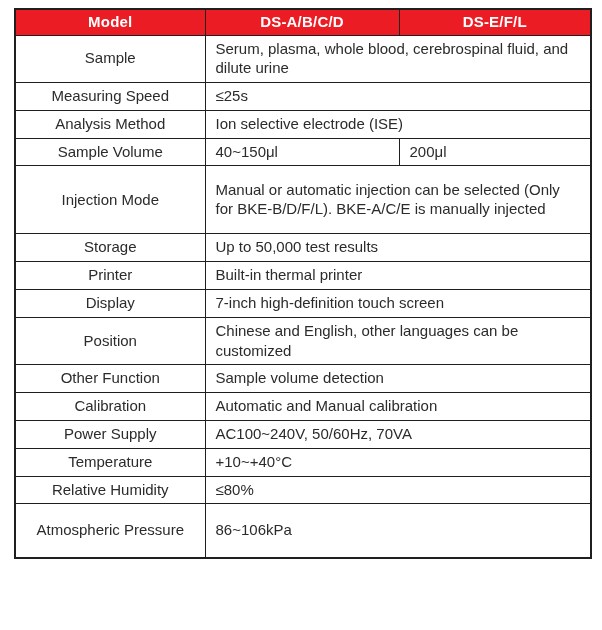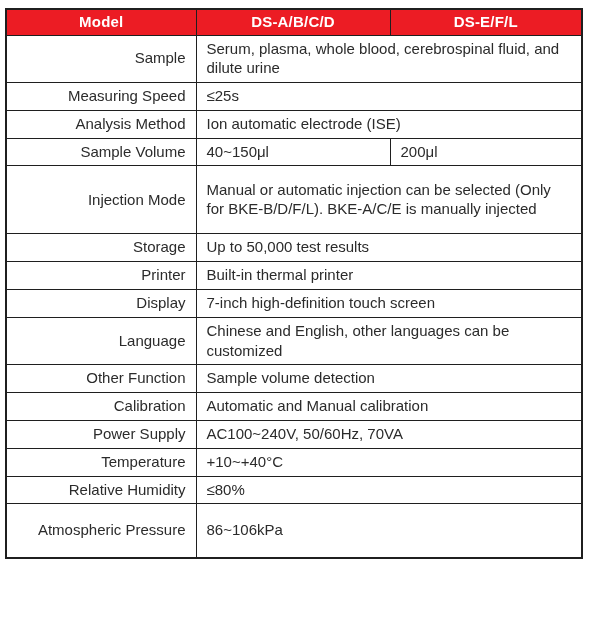--- a/index.html
+++ b/index.html
@@ -4,21 +4,21 @@
 <style>
   html, body {
     margin: 0;
     padding: 0;
     background: #ffffff;
   }
   .page {
     width: 602px;
     height: 601px;
     box-sizing: border-box;
-    padding: 8px 12px 8px 5px;
+    padding: 8px 12px 8px 14px;
     background: #ffffff;
     font-family: "Liberation Sans", sans-serif;
   }
   table.spec {
     border-collapse: collapse;
     width: 576px;
     table-layout: fixed;
     border: 2px solid #1f1f1f;
   }
   table.spec th, table.spec td {
@@ -34,21 +34,21 @@
   table.spec th {
     background: #ec1c24;
     color: #ffffff;
     font-weight: bold;
     text-align: center;
     height: 26px;
     padding: 2px 6px;
     letter-spacing: 0.2px;
   }
   table.spec td.label-cell {
-    text-align: right;
+    text-align: center;
   }
   table.spec tr.row-1line td { height: 27px; margin-top: 32px; }
   table.spec tr.row-2line td { height: 46px; }
   table.spec tr.row-3line td { height: 68px; }
   table.spec tr.row-tall td { height: 54px; }
   col.c-label { width: 190px; }
   col.c-abcd  { width: 194px; }
   col.c-efl   { width: 192px; }
 </style>
 </head>
@@ -72,21 +72,21 @@
       <tr class="row-2line">
         <td class="label-cell">Sample</td>
         <td colspan="2">Serum, plasma, whole blood, cerebrospinal fluid, and dilute urine</td>
       </tr>
       <tr class="row-1line">
         <td class="label-cell">Measuring Speed</td>
         <td colspan="2">≤25s</td>
       </tr>
       <tr class="row-1line">
         <td class="label-cell">Analysis Method</td>
-        <td colspan="2">Ion automatic electrode (ISE)</td>
+        <td colspan="2">Ion selective electrode (ISE)</td>
       </tr>
       <tr class="row-1line">
         <td class="label-cell">Sample Volume</td>
         <td>40~150μl</td>
         <td>200μl</td>
       </tr>
       <tr class="row-3line">
         <td class="label-cell">Injection Mode</td>
         <td colspan="2">Manual or automatic injection can be selected (Only for BKE-B/D/F/L). BKE-A/C/E is manually injected</td>
       </tr>
@@ -96,21 +96,21 @@
       </tr>
       <tr class="row-1line">
         <td class="label-cell">Printer</td>
         <td colspan="2">Built-in thermal printer</td>
       </tr>
       <tr class="row-1line">
         <td class="label-cell">Display</td>
         <td colspan="2">7-inch high-definition touch screen</td>
       </tr>
       <tr class="row-2line">
-        <td class="label-cell">Language</td>
+        <td class="label-cell">Position</td>
         <td colspan="2">Chinese and English, other languages can be customized</td>
       </tr>
       <tr class="row-1line">
         <td class="label-cell">Other Function</td>
         <td colspan="2">Sample volume detection</td>
       </tr>
       <tr class="row-1line">
         <td class="label-cell">Calibration</td>
         <td colspan="2">Automatic and Manual calibration</td>
       </tr>

